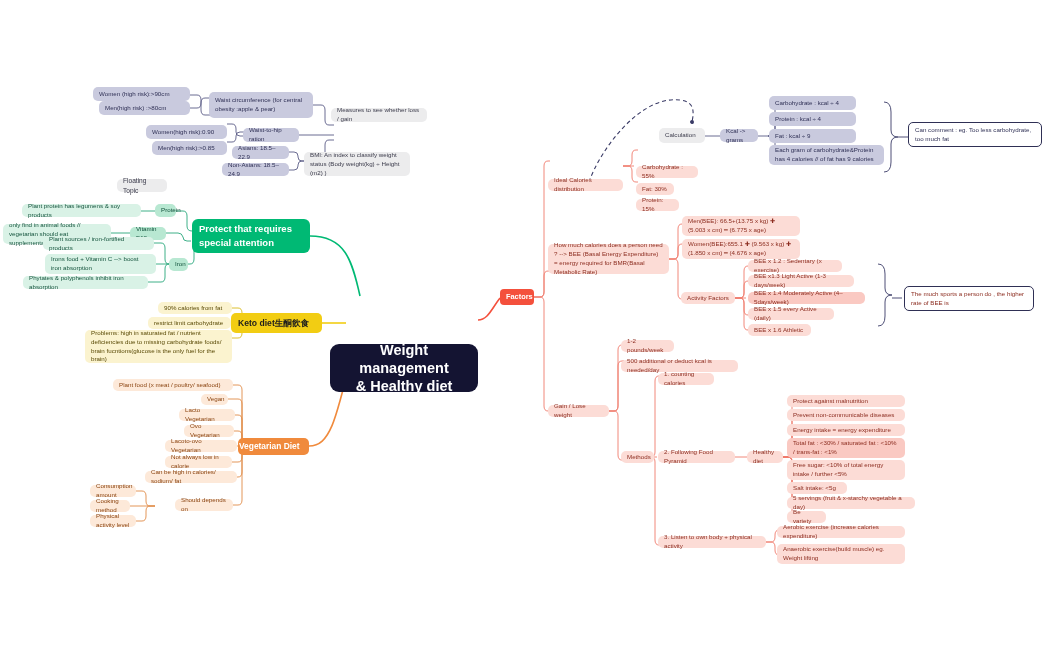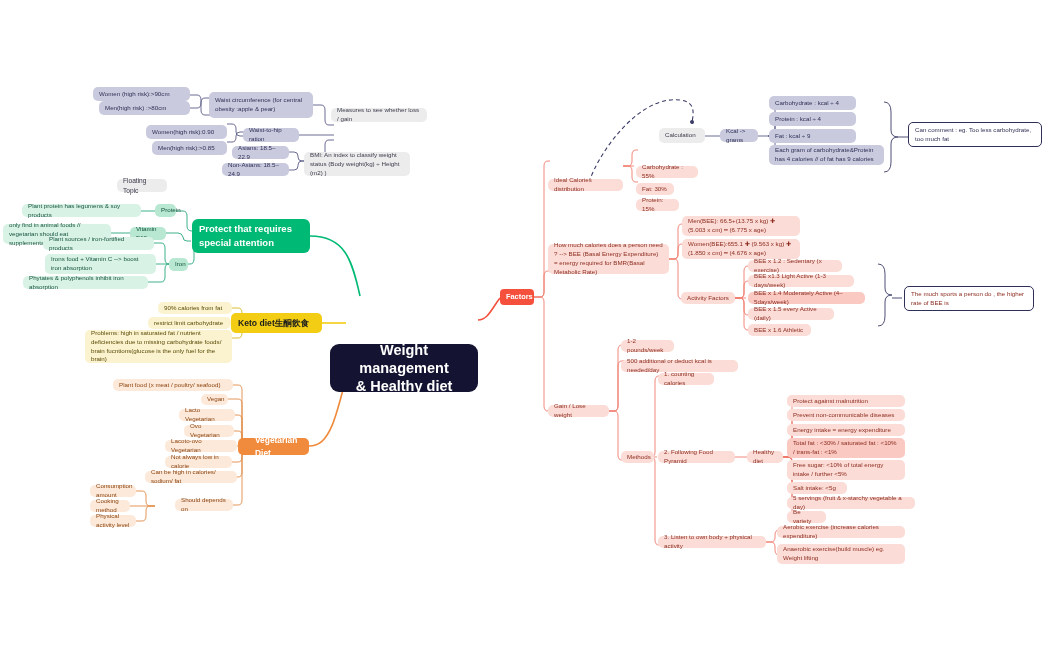--- a/index.html
+++ b/index.html
@@ -24,21 +24,21 @@
   
   .central{
     background:#141432;color:#ffffff;border-radius:9px;
     font-size:14.5px;line-height:1.25;font-weight:600;
     text-align:center;justify-content:center;padding:8px 10px;
   }
 
   
   .root-green{background:#00b974;color:#ffffff;font-size:9.5px;font-weight:600;border-radius:6px;padding:5px 7px;}
   .root-yellow{background:#f2cd13;color:#1d1d1d;font-size:8.6px;font-weight:700;border-radius:5px;padding:4px 7px;justify-content:center;}
-  .root-orange{background:#f08a3c;color:#ffffff;font-size:8.4px;font-weight:700;border-radius:5px;padding:4px 17px;justify-content:center;}
+  .root-orange{background:#f08a3c;color:#ffffff;font-size:8.4px;font-weight:700;border-radius:5px;padding:4px 1px;justify-content:center;}
   .root-red{background:#f4503c;color:#ffffff;font-size:7.4px;font-weight:700;border-radius:4px;padding:3px 6px;justify-content:center;}
 
   
   .t-purple{background:#c9cade;color:#2f3055;}
   .t-gray{background:#ececed;color:#3a3a4a;}
   .t-green-d{background:#b8e8d2;color:#10503a;}
   .t-green-l{background:#d9f2e6;color:#14543d;}
   .t-yellow-l{background:#fbf3cf;color:#5a4a06;}
   .t-orange-l{background:#fde9d9;color:#8a4411;}
   .t-red-d{background:#fac9c2;color:#8c2d20;}

